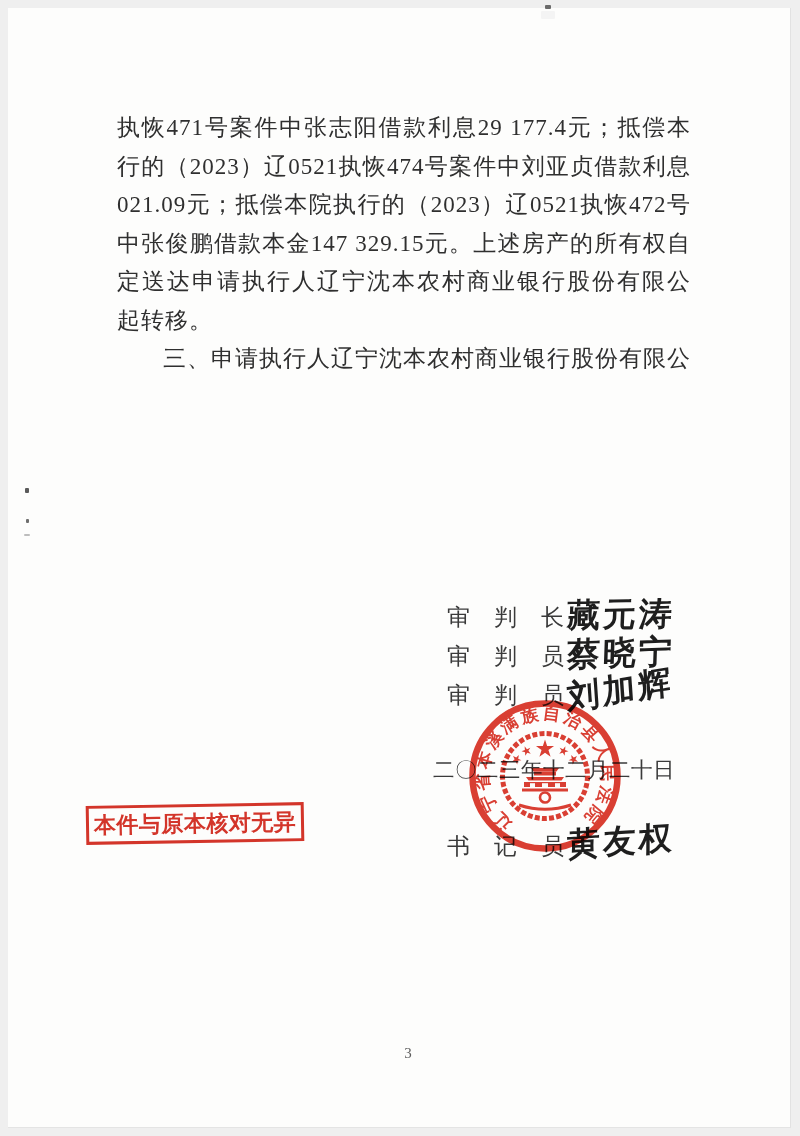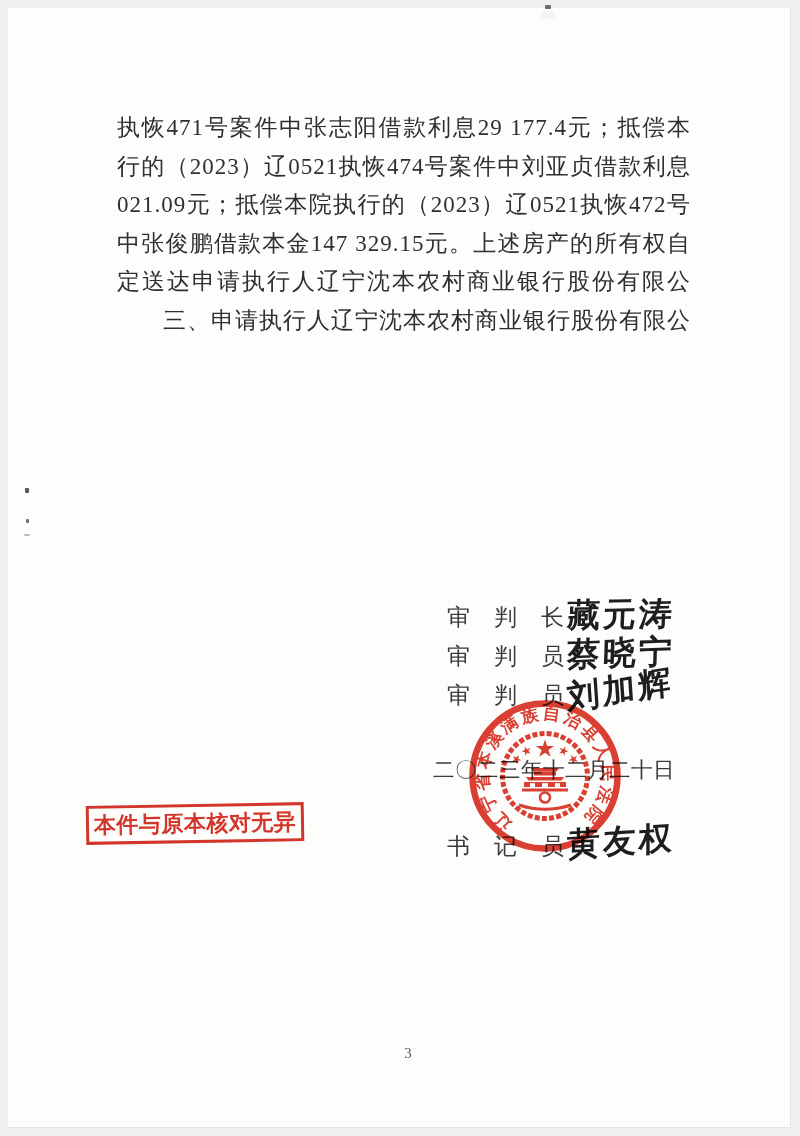--- a/index.html
+++ b/index.html
@@ -92,20 +92,21 @@
 
 <div class="scan">
   <div class="page">
 
     <div class="body-text">
       <div class="line jfull">执恢471号案件中张志阳借款利息29 177.4元；抵偿本院执</div>
       <div class="line jfull">行的（2023）辽0521执恢474号案件中刘亚贞借款利息75</div>
       <div class="line jfull">021.09元；抵偿本院执行的（2023）辽0521执恢472号案件</div>
       <div class="line jfull">中张俊鹏借款本金147 329.15元。上述房产的所有权自本裁</div>
       <div class="line jfull">定送达申请执行人辽宁沈本农村商业银行股份有限公司时</div>
+      <div class="line">起转移。</div>
       <div class="line jfull indent">三、申请执行人辽宁沈本农村商业银行股份有限公司可</div>
     </div>
 
     <div class="sig-row row1">
       <span class="role">审判长</span>
       <span class="name n1">藏元涛</span>
     </div>
     <div class="sig-row row2">
       <span class="role">审判员</span>
       <span class="name n2">蔡晓宁</span>

